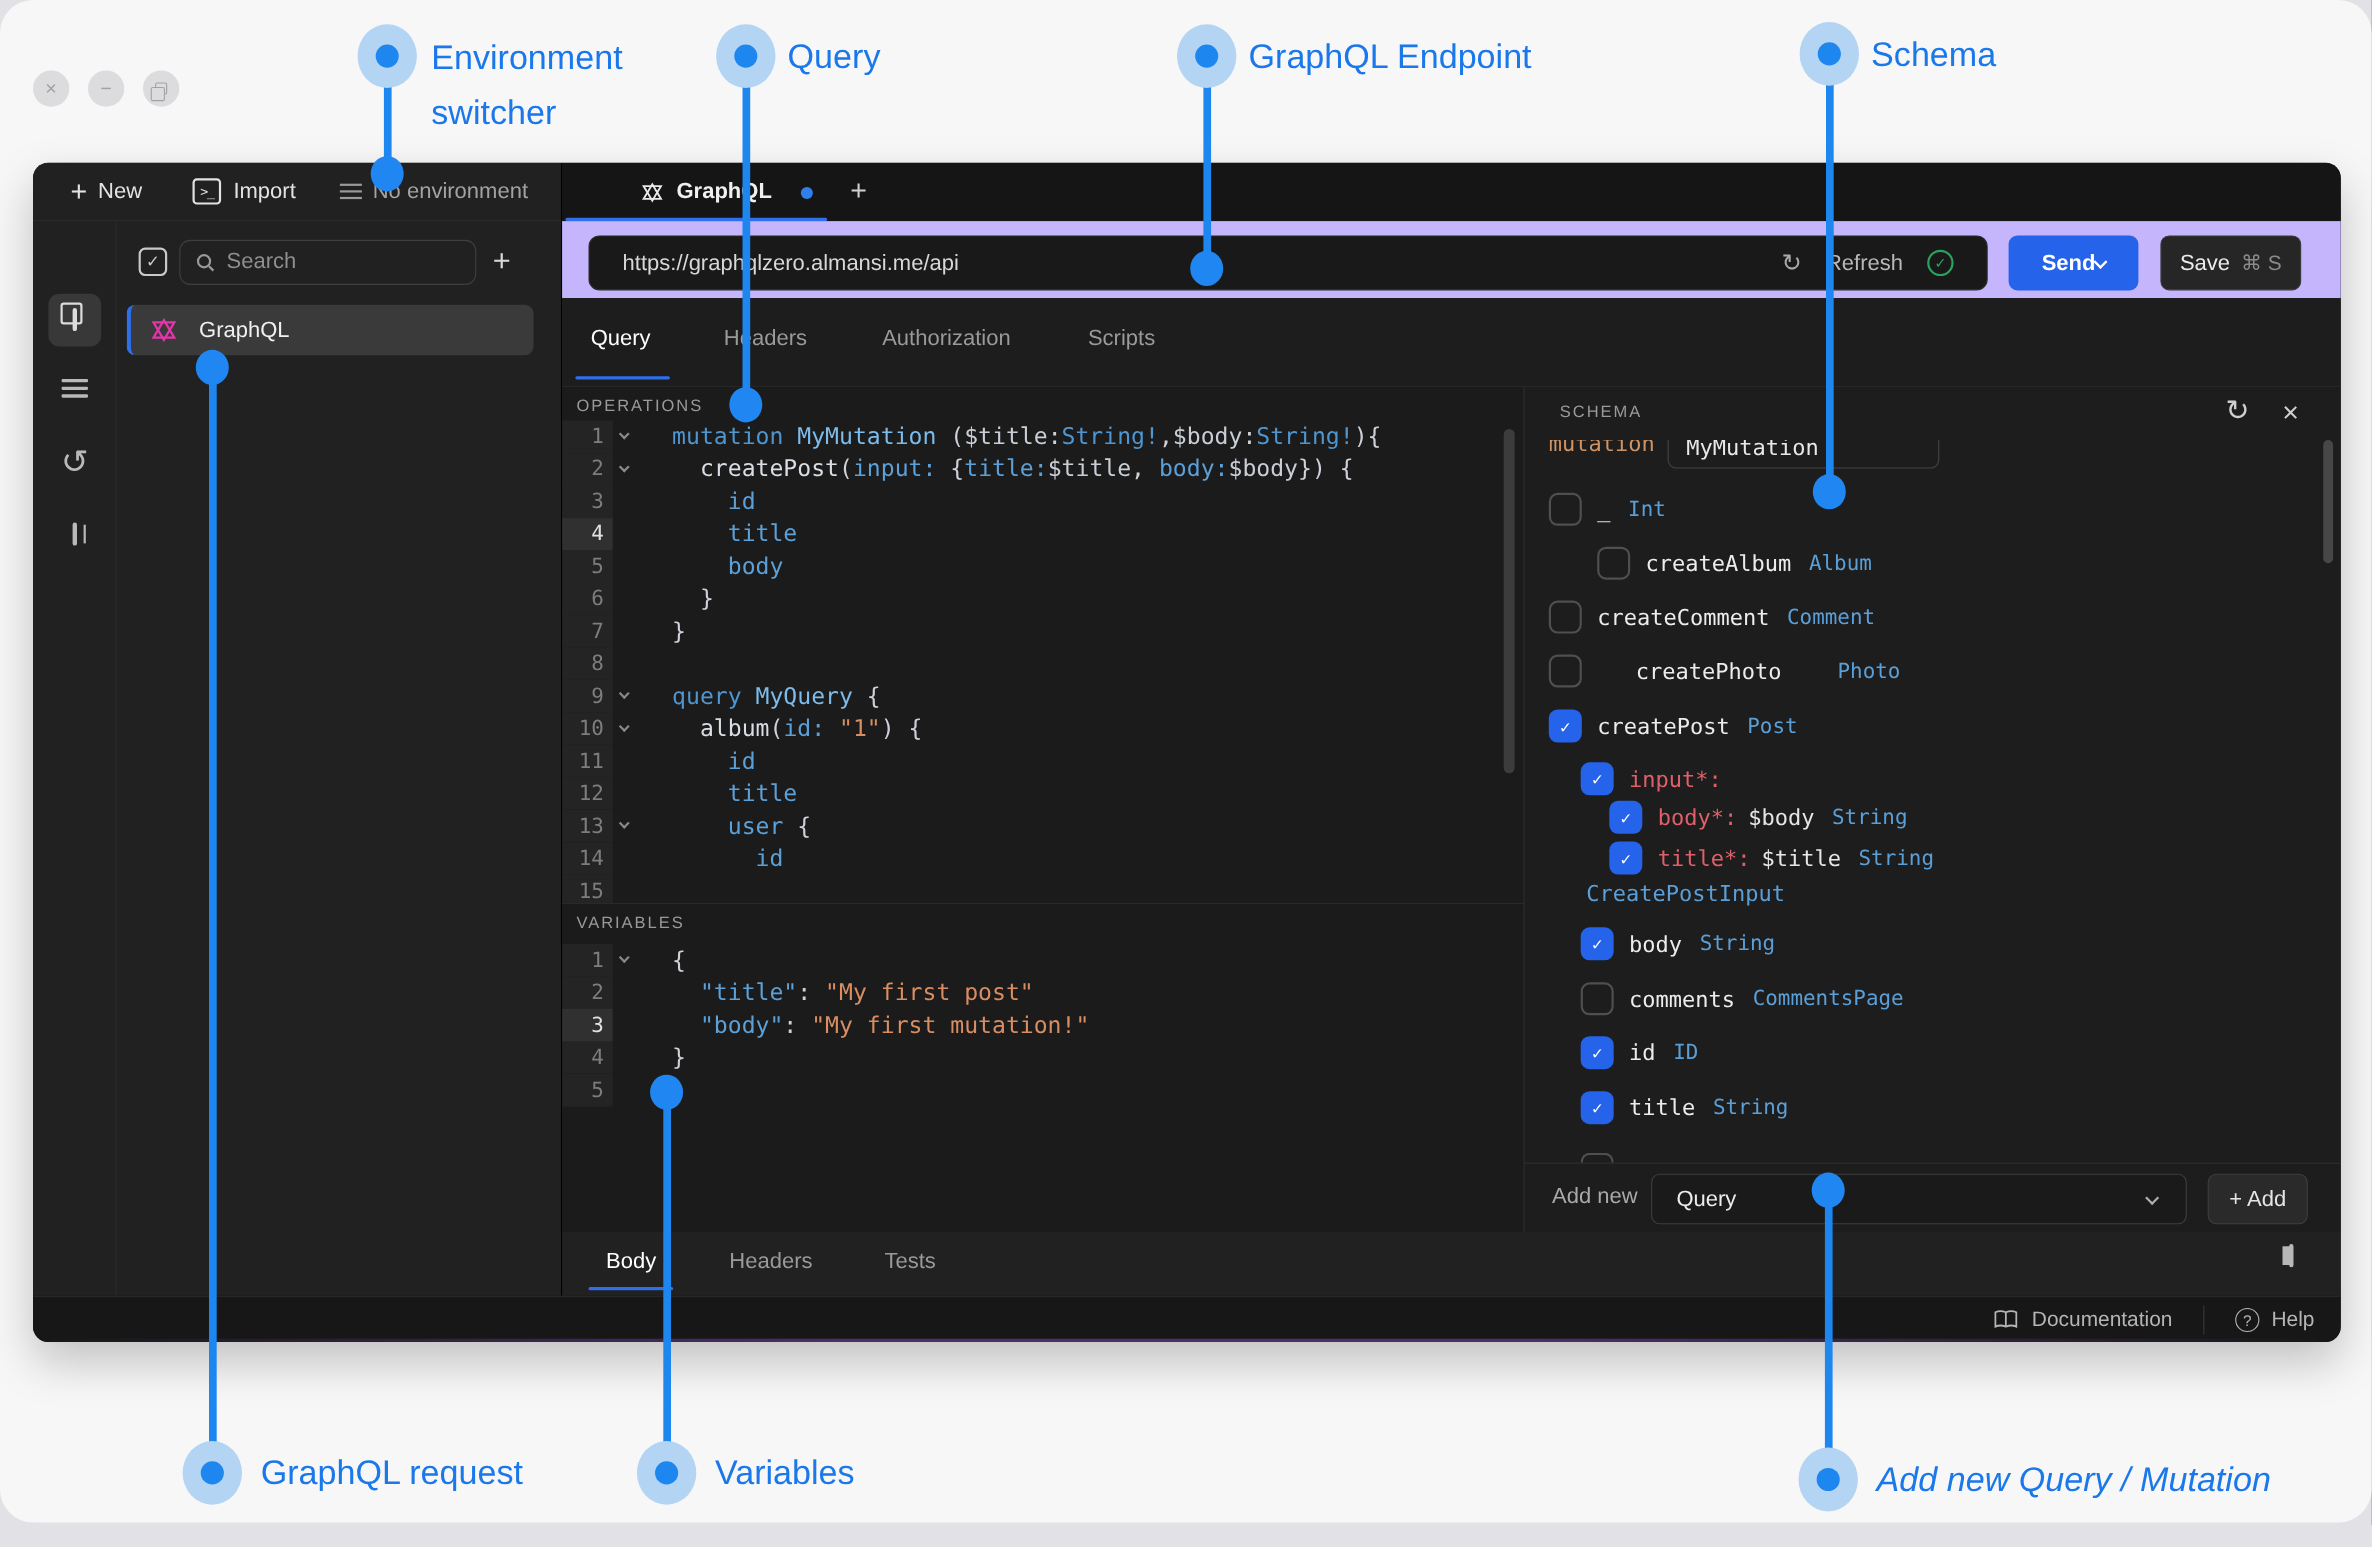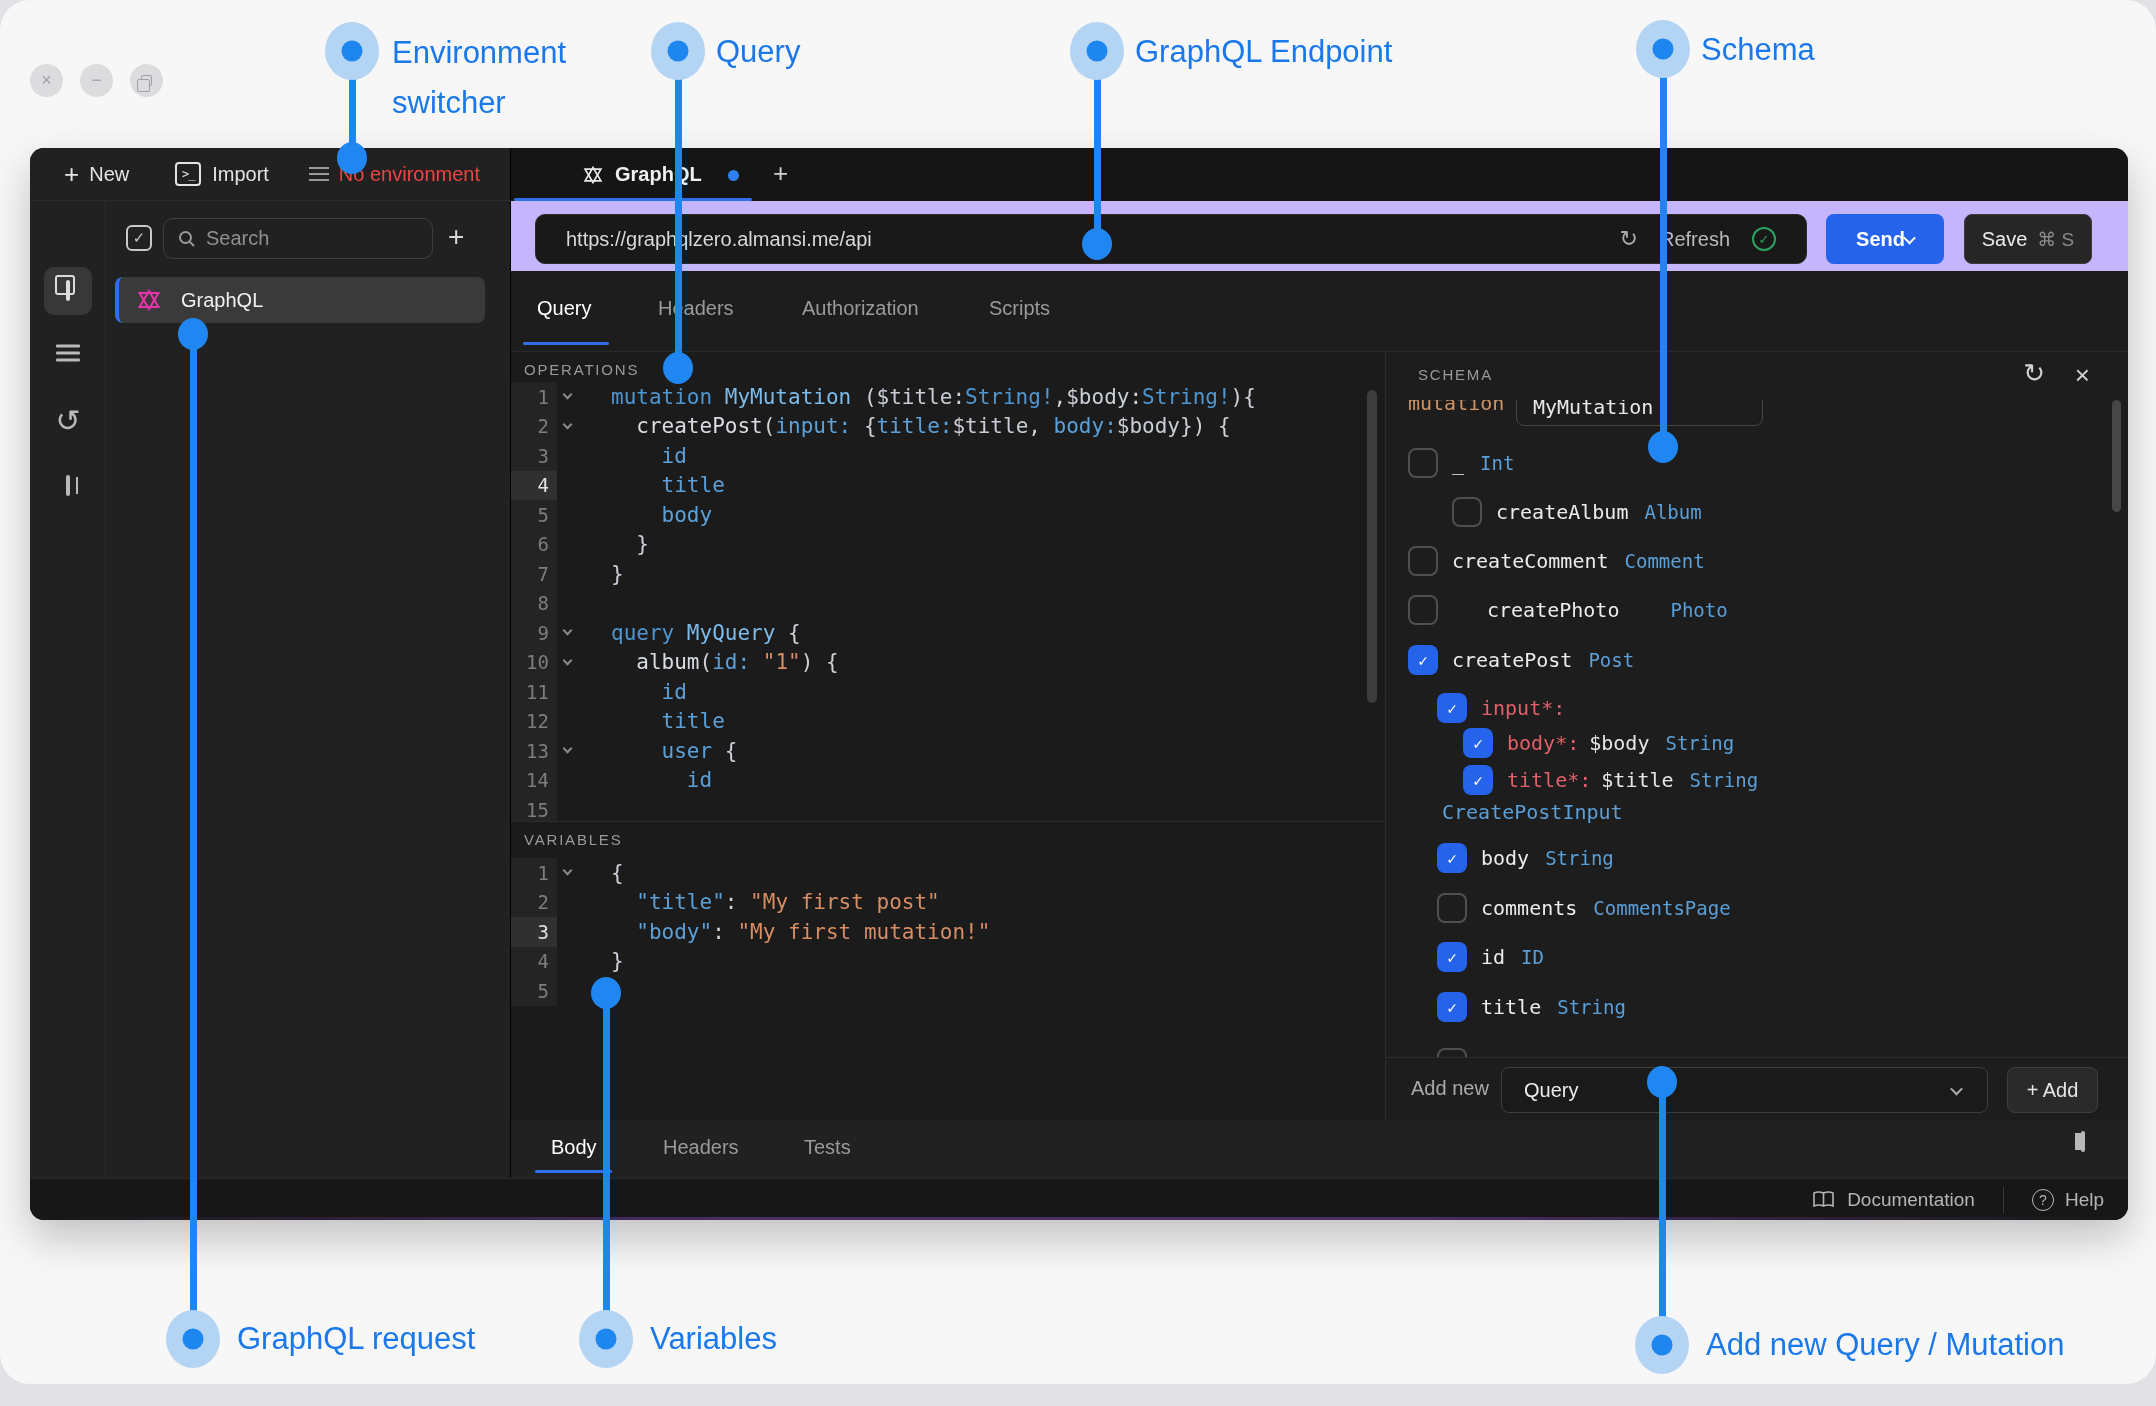--- a/index.html
+++ b/index.html
@@ -166,21 +166,21 @@
     <div id="sidebar">
       <div class="sb-head">
         <div style="display:flex;align-items:center;gap:10px;margin-left:34px;">
           <span style="font-size:26px;color:#e3e3e3;">+</span>
           <span>New</span>
         </div>
         <div style="display:flex;align-items:center;gap:11px;margin-left:46px;">
           <span class="term-ico">&gt;_</span>
           <span>Import</span>
         </div>
-        <div style="display:flex;align-items:center;gap:10px;margin-left:auto;margin-right:30px;color:#ef4444;">
+        <div style="display:flex;align-items:center;gap:10px;margin-left:auto;margin-right:30px;color:#a3a3a3;">
           <span class="mini-bars">
               <b></b>
               <b></b>
               <b></b>
             </span>
           <span>No environment</span>
         </div>
       </div>
 
       <div class="rail">
@@ -525,14 +525,14 @@
   <div class="anno-text" style="left:237px;top:1314px;">GraphQL request</div>
 
   <div class="anno-line" style="left:603px;top:992px;height:347px;"></div>
   <div class="anno-dot" style="left:591px;top:977px;"></div>
   <div class="anno-halo" style="left:579px;top:1310px;"></div>
   <div class="anno-text" style="left:650px;top:1314px;">Variables</div>
 
   <div class="anno-line" style="left:1659px;top:1081px;height:264px;"></div>
   <div class="anno-dot" style="left:1647px;top:1066px;"></div>
   <div class="anno-halo" style="left:1635px;top:1316px;"></div>
-  <div class="anno-text" style="left:1706px;top:1320px;">Add new Query / Mutation</div>
+  <div class="anno-text" style="left:1706px;top:1320px;font-style:italic;">Add new Query / Mutation</div>
 </div>
 
 </body></html>

